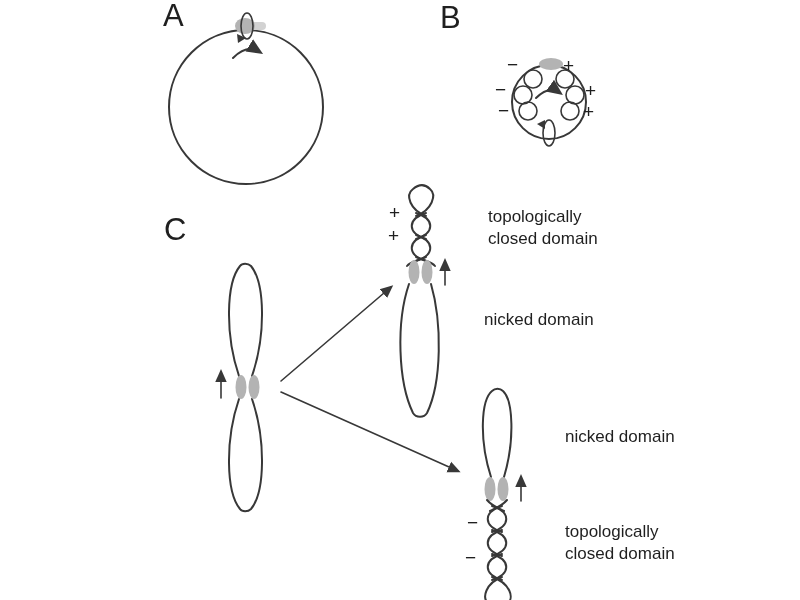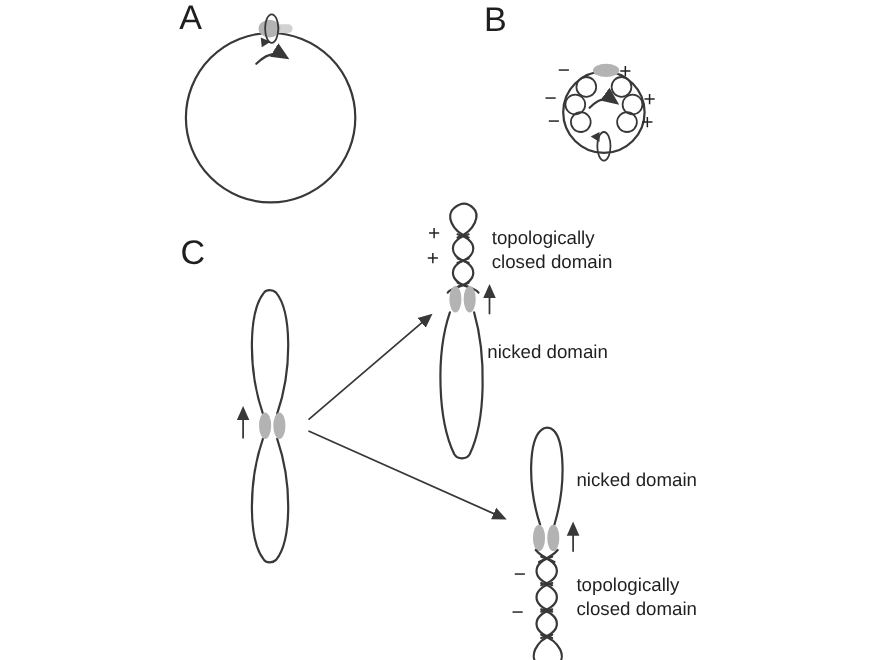--- a/index.html
+++ b/index.html
@@ -7,21 +7,21 @@
     position: relative;
     width: 800px;
     height: 600px;
     background: #ffffff;
     font-family: "Liberation Sans", sans-serif;
     overflow: hidden;
   }
   .canvas svg { position: absolute; left: 0; top: 0; }
   .txt { position: absolute; color: #1f1f1f; white-space: nowrap; }
   .panel-label { font-size: 31px; line-height: 1; }
-  .domain-label { font-size: 17px; line-height: 22px; }
+  .domain-label { font-size: 17px; line-height: 22px; margin-left: 41px; }
   .sign { font-size: 19px; line-height: 1; }
   path, circle, ellipse, line { vector-effect: non-scaling-stroke; }
   .stroke { fill: none; stroke: #383838; stroke-width: 2; stroke-linecap: round; }
   .thin   { fill: none; stroke: #383838; stroke-width: 1.6; stroke-linecap: round; }
   .blob   { fill: #b3b3b3; stroke: none; }
   .blob-light { fill: #d2d2d2; stroke: none; }
   .ahead  { fill: #383838; stroke: none; }
 </style>
 </head>
 <body>

